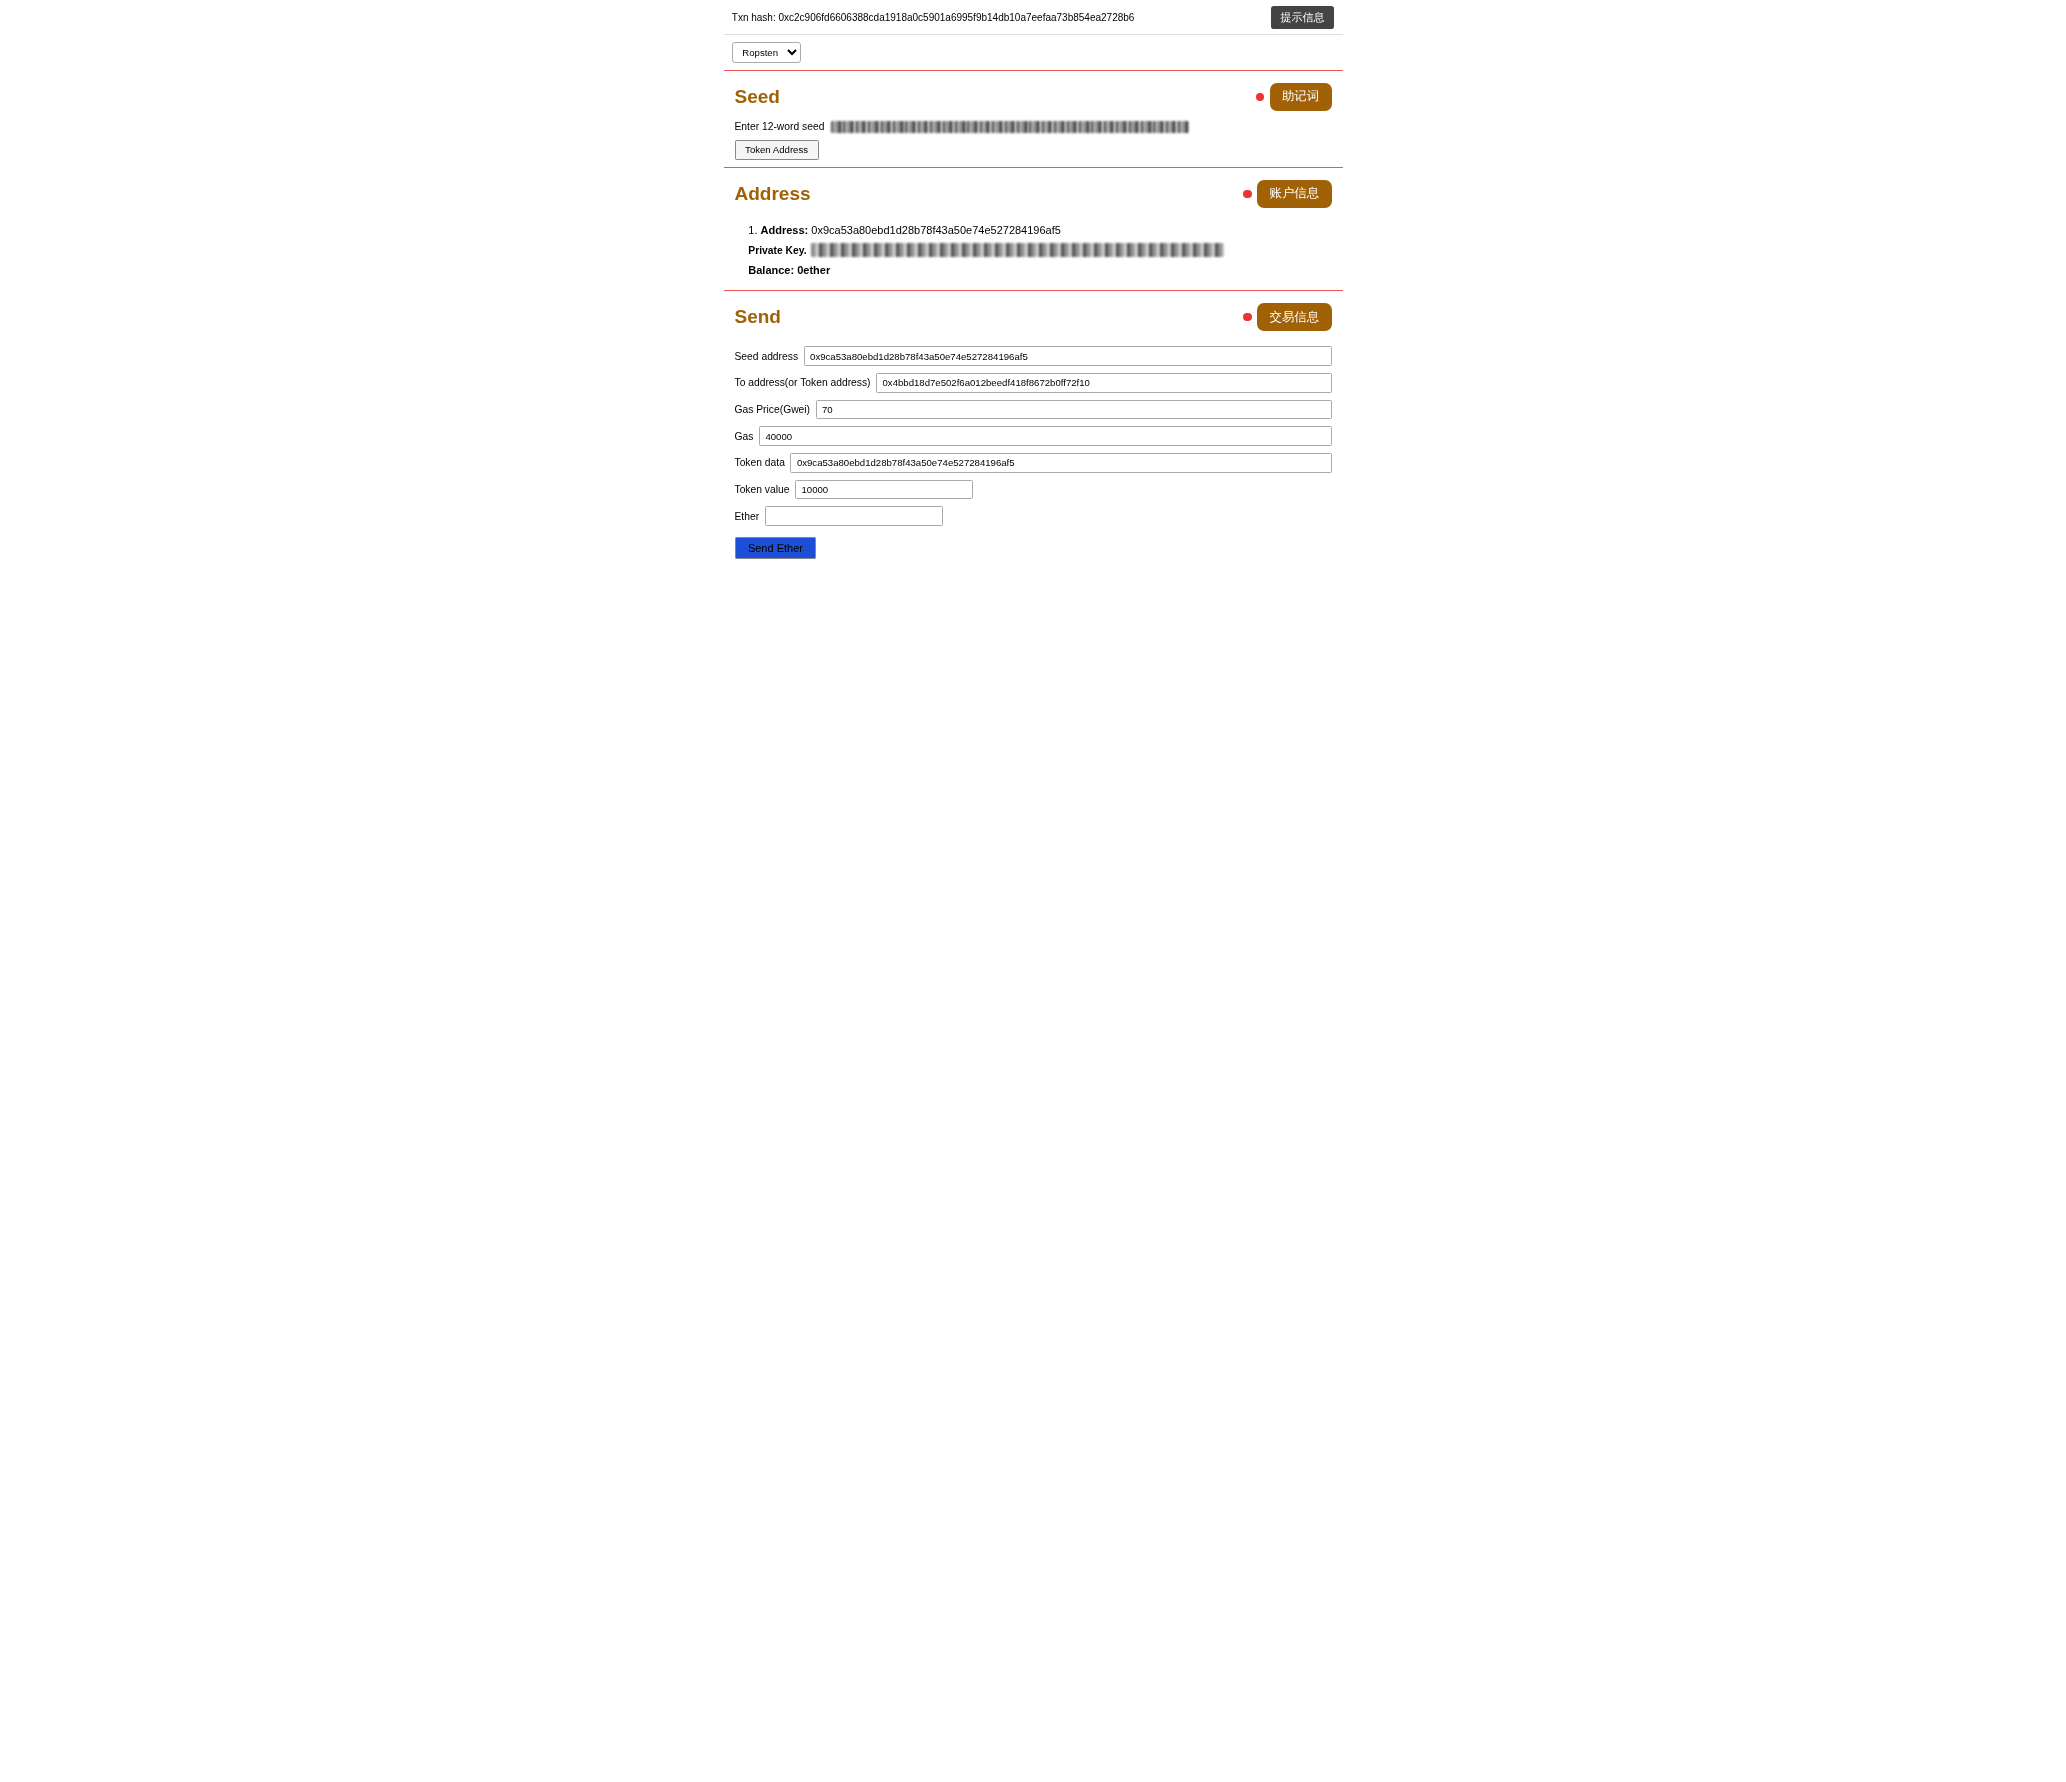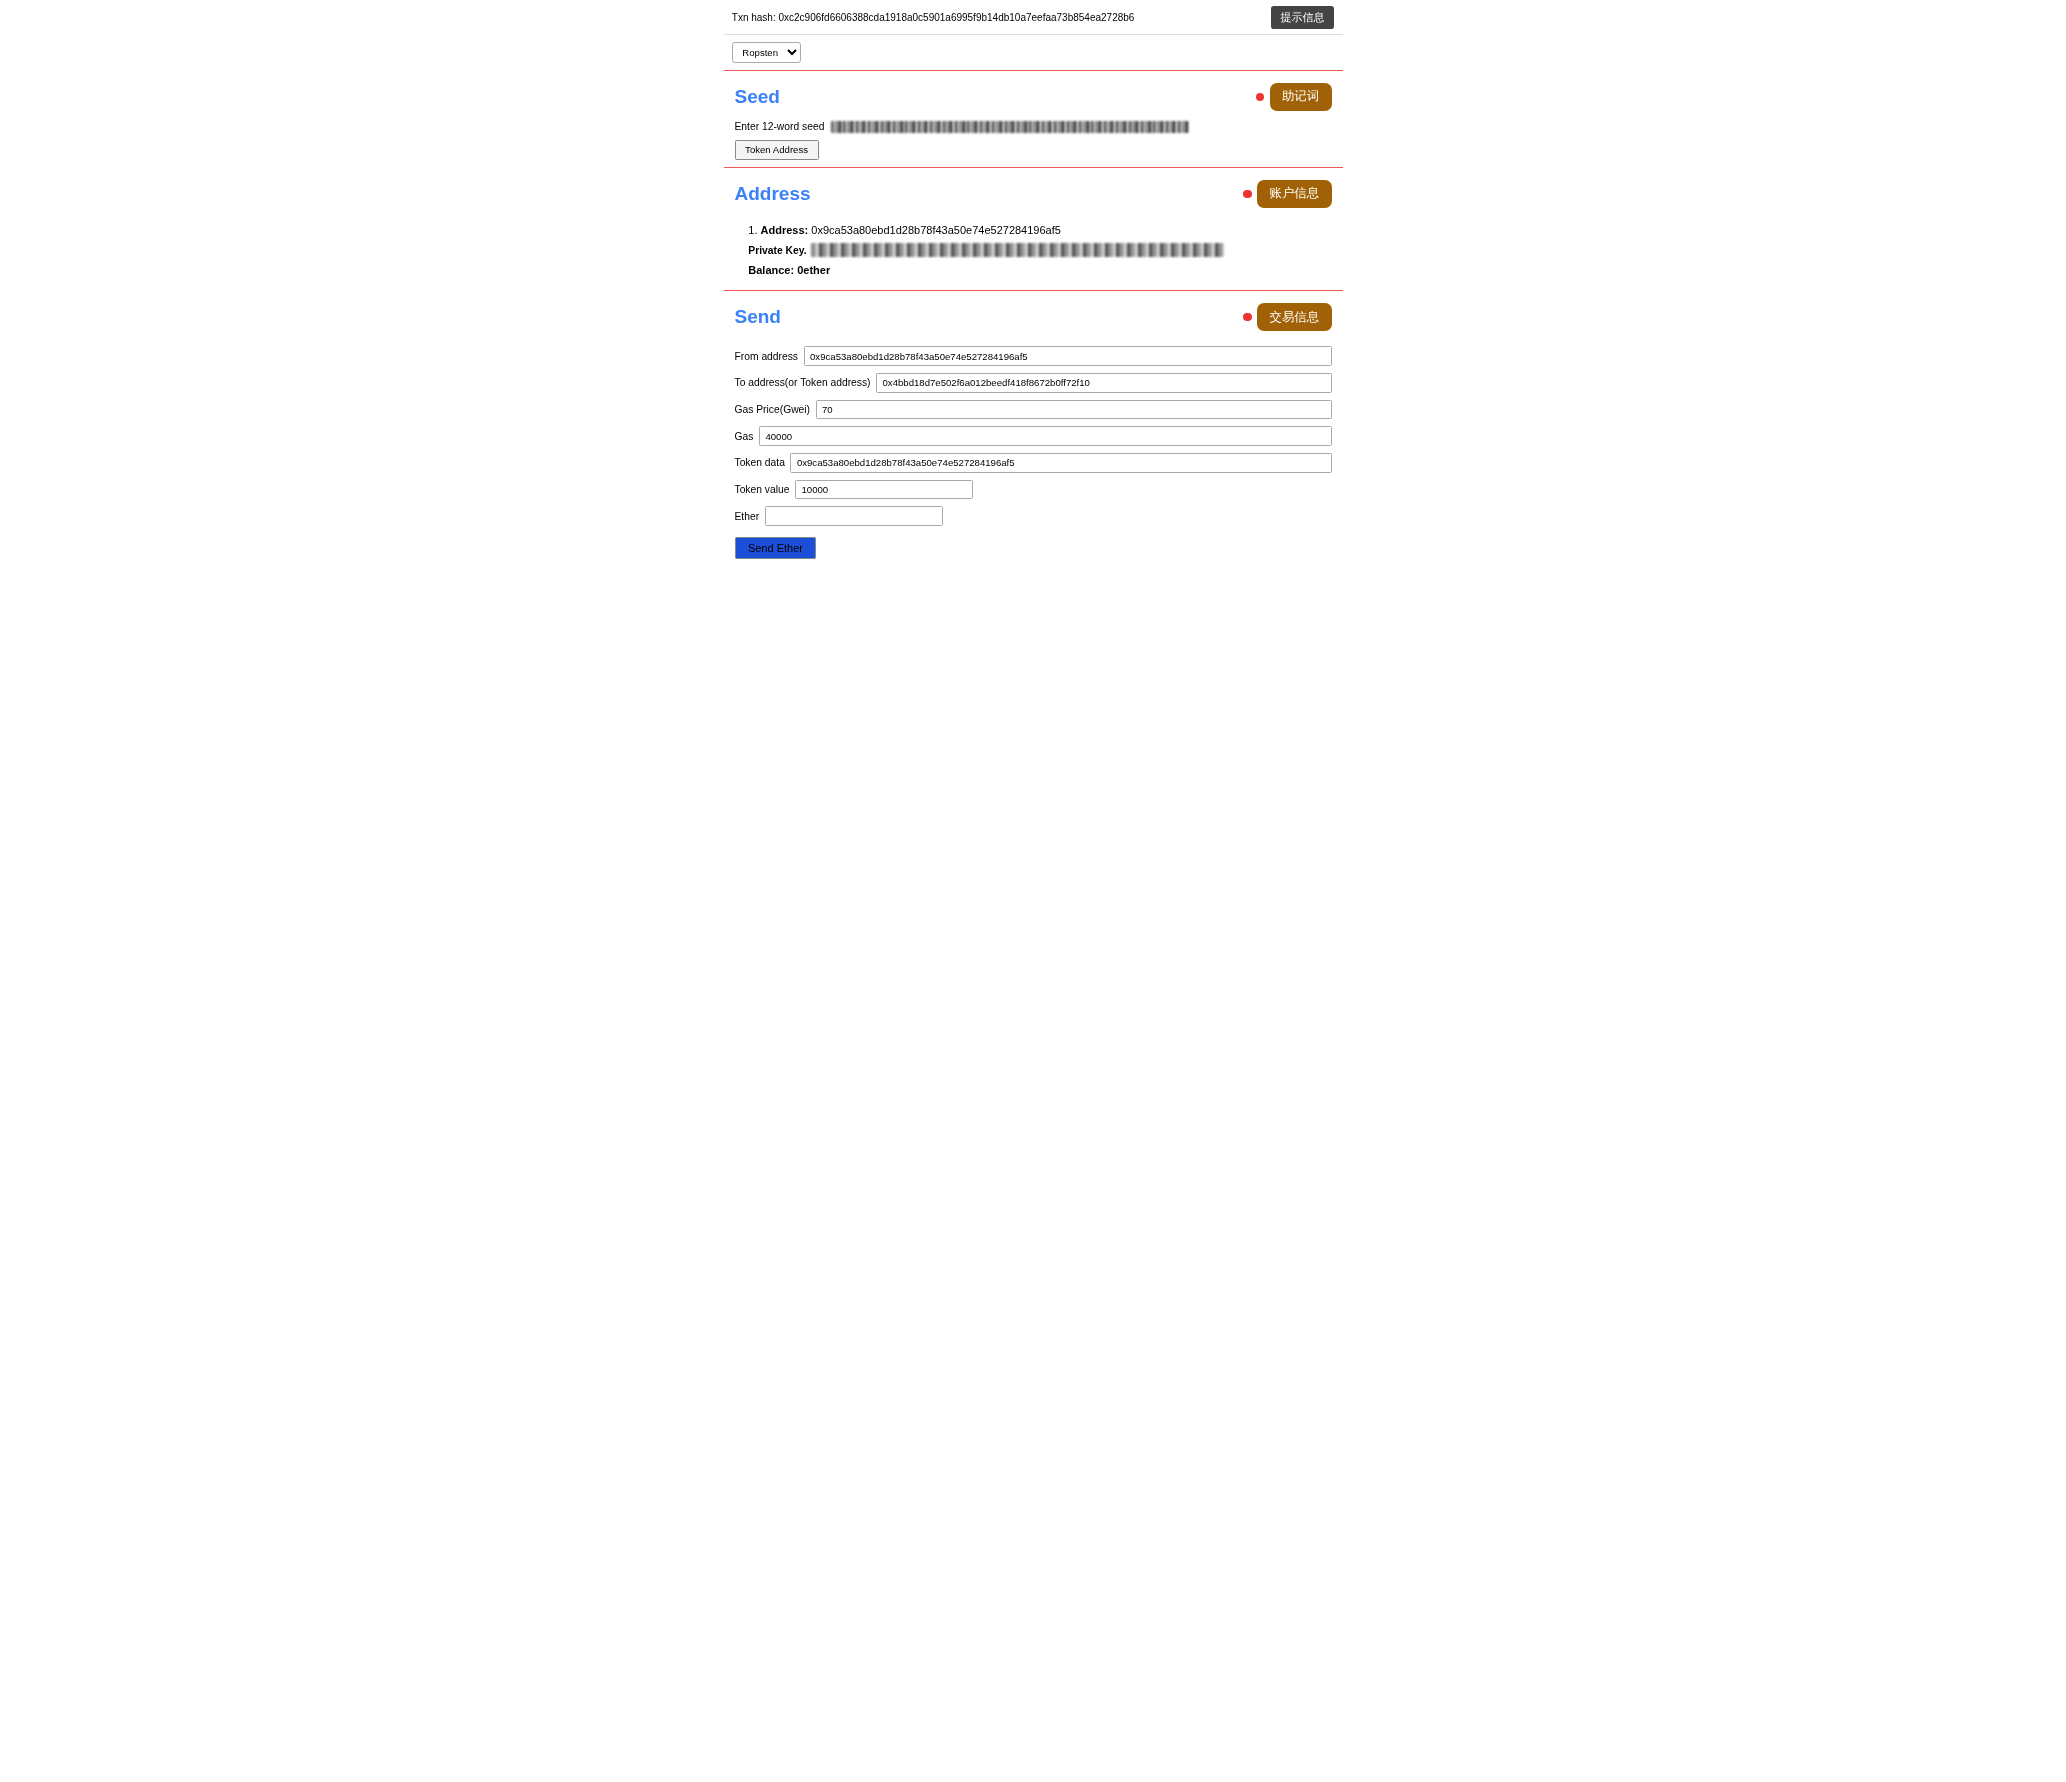--- a/index.html
+++ b/index.html
@@ -64,21 +64,21 @@
     .section-header {
       display: flex;
       justify-content: space-between;
       align-items: center;
       margin-bottom: 9.6px;
     }
 
     .section-title {
       font-size: 19px;
       font-weight: bold;
-      color: #3b82f6;
+      color: #a16207;
     }
 
     .section-badge-area {
       display: flex;
       align-items: center;
       gap: 5.5px;
     }
 
     .red-dot {
       width: 8.3px;
@@ -292,21 +292,21 @@
 <div class="section" style="border-bottom:none;">
   <div class="section-header">
     <span class="section-title">Send</span>
     <div class="section-badge-area">
       <span class="red-dot"></span>
       <span class="section-badge">交易信息</span>
     </div>
   </div>
   <div class="send-form">
     <div class="form-row">
-      <span class="form-label">From address</span>
+      <span class="form-label">Seed address</span>
       <input class="form-input" type="text" value="0x9ca53a80ebd1d28b78f43a50e74e527284196af5" style="">
     </div>
     <div class="form-row">
       <span class="form-label">To address(or Token address)</span>
       <input class="form-input" type="text" value="0x4bbd18d7e502f6a012beedf418f8672b0ff72f10" style="">
     </div>
     <div class="form-row">
       <span class="form-label">Gas Price(Gwei)</span>
       <input class="form-input" type="text" value="70" style="">
     </div>

